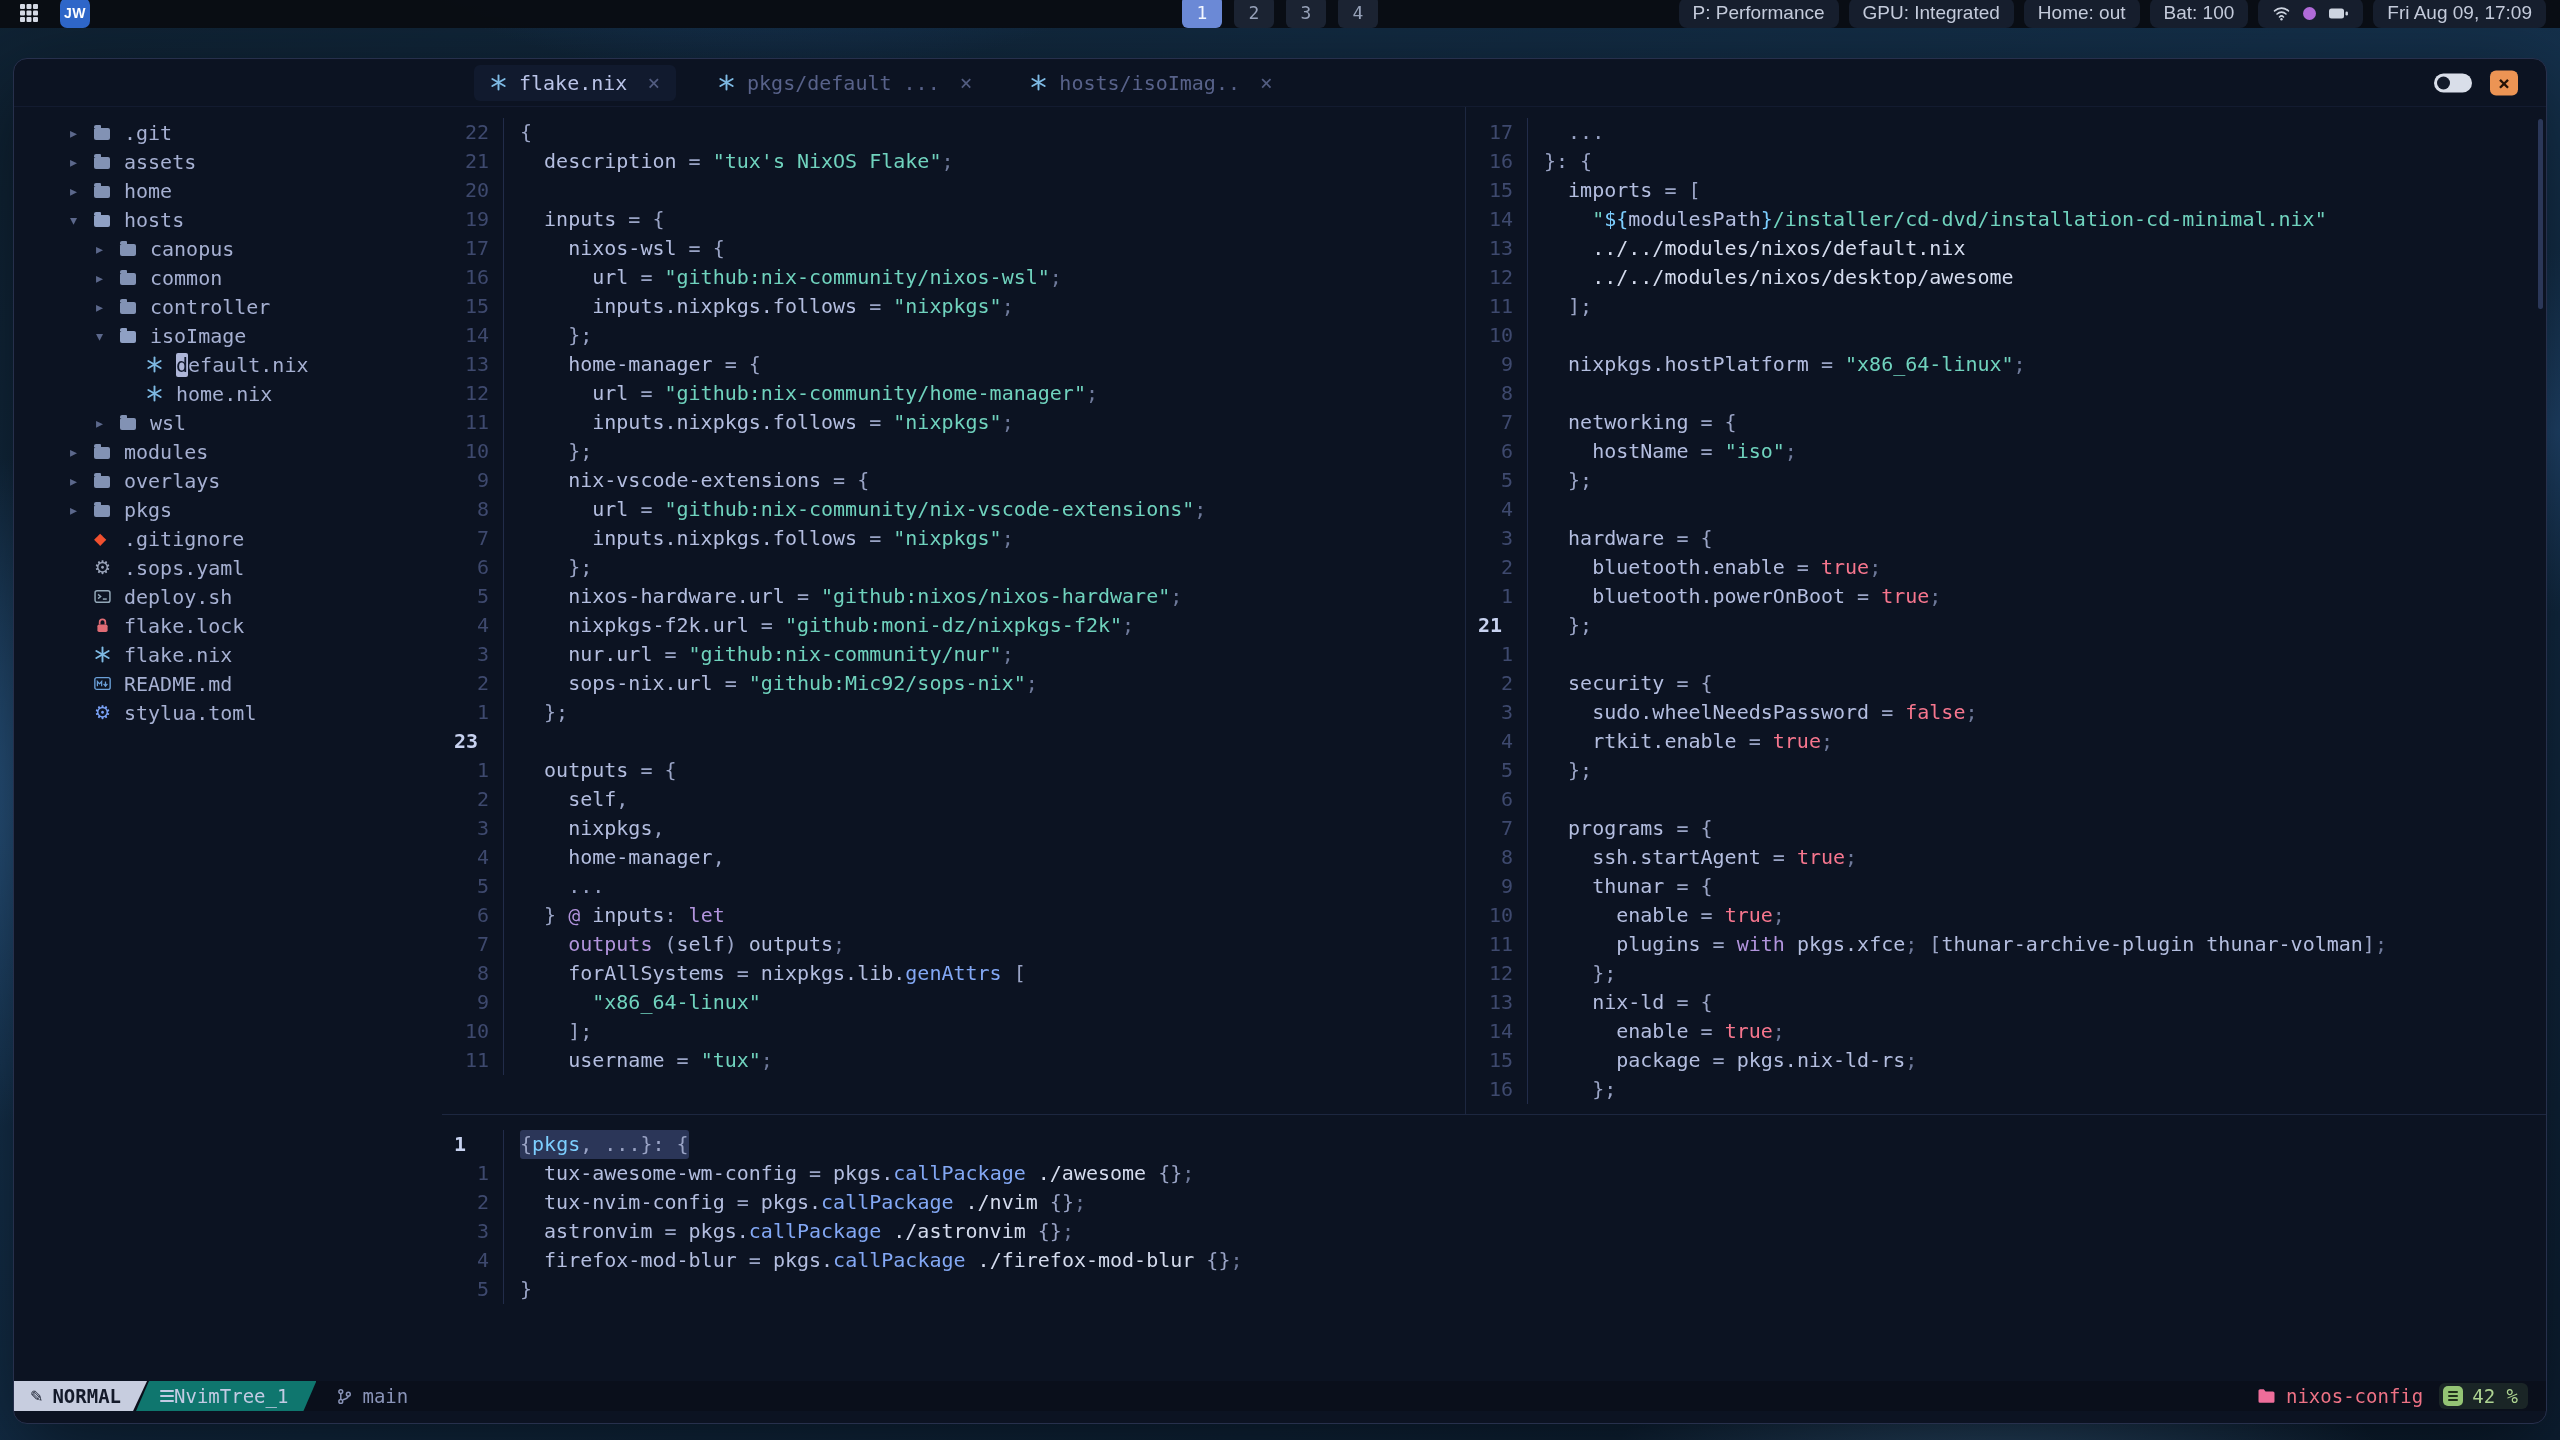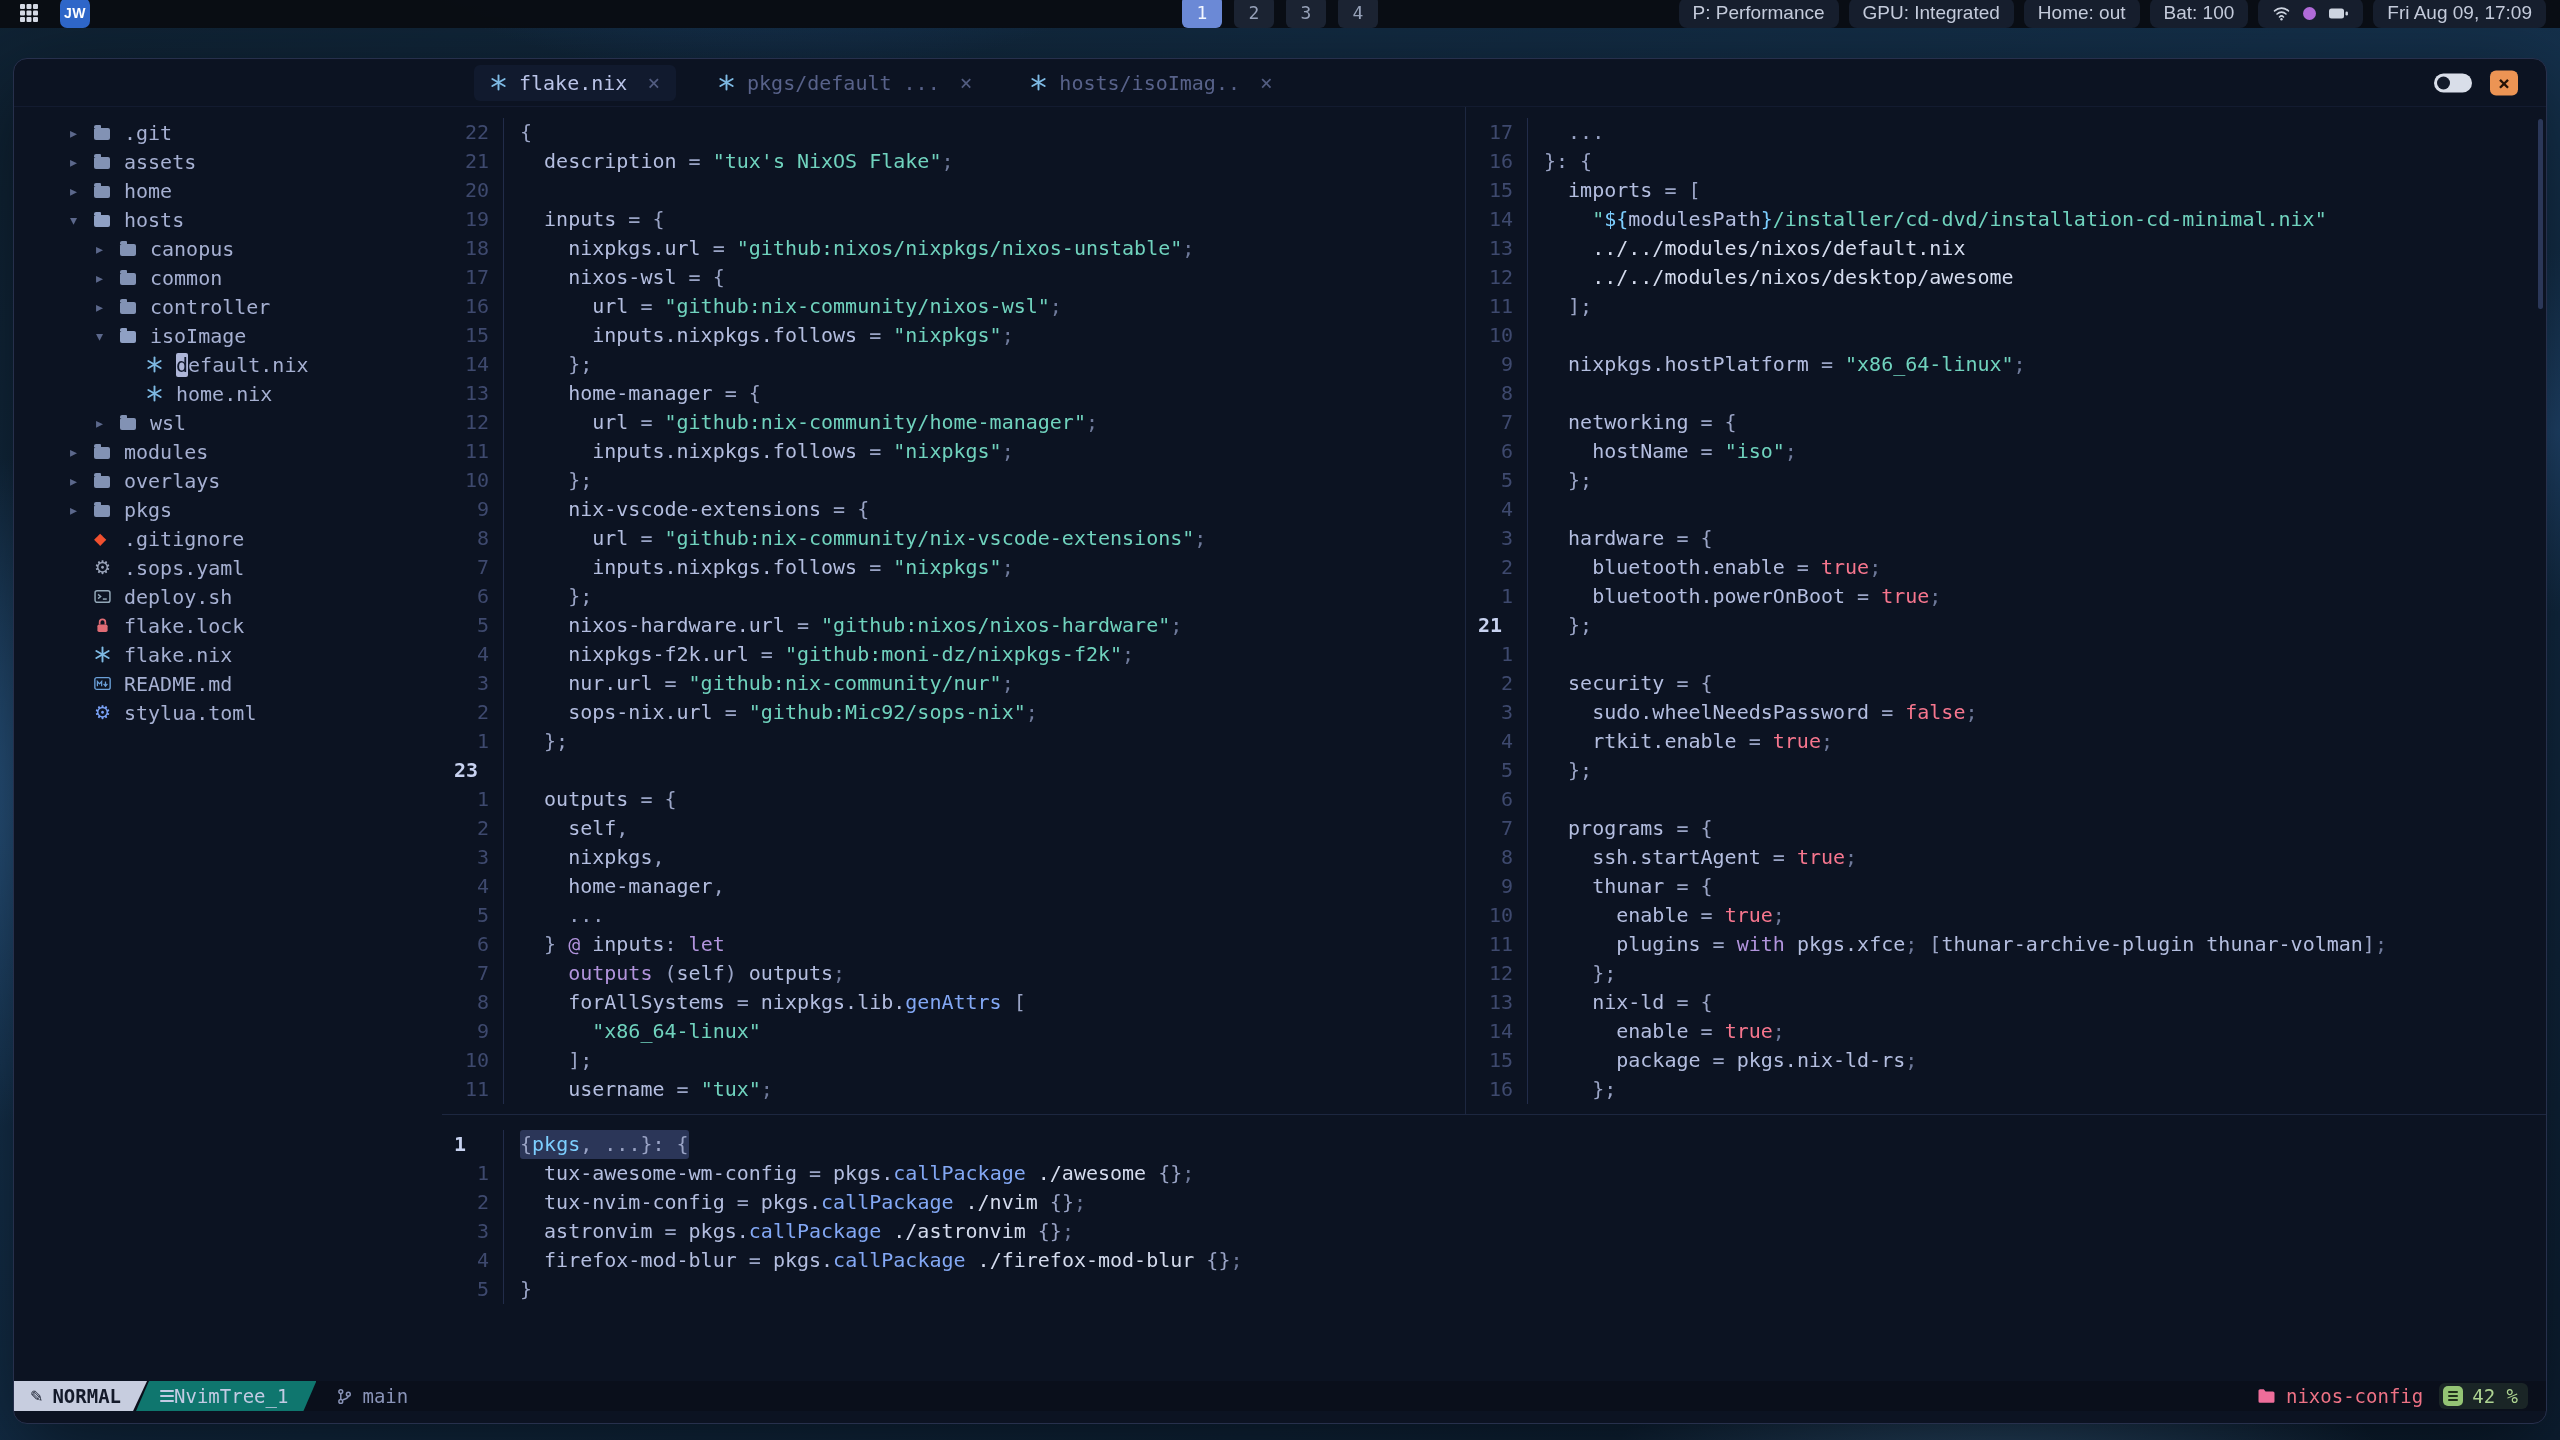--- a/index.html
+++ b/index.html
@@ -242,21 +242,20 @@
             </svg></span><span class="tlabel">README.md</span></div>
         <div class="trow" style="padding-left: 56px;"><span class="tarrow"></span><span class="ticon"><span class="charic" style="color:#7aa2f7">⚙</span></span><span class="tlabel">stylua.toml</span></div>
       </div>
     <div class="editors">
       <div class="top-row">
         <div class="pane" id="pane-left">
             <div class="eline"><span class="gut">22</span><span class="codew"><span class="codein"><span class="tk-d">{</span></span></span></div>
             <div class="eline"><span class="gut">21</span><span class="codew"><span class="codein"><span class="tk-a">  description</span><span class="tk-d"> = </span><span class="tk-s">"tux's NixOS Flake"</span><span class="tk-dim">;</span></span></span></div>
             <div class="eline"><span class="gut">20</span><span class="codew"><span class="codein"></span></span></div>
             <div class="eline"><span class="gut">19</span><span class="codew"><span class="codein"><span class="tk-a">  inputs</span><span class="tk-d"> = {</span></span></span></div>
-            <div class="eline"><span class="gut">18</span><span class="codew"><span class="codein"><span class="tk-a">    nixpkgs.url</span><span class="tk-d"> = </span><span class="tk-s">"github:nixos/nixpkgs/nixos-unstable"</span><span class="tk-dim">;</span></span></span></div>
             <div class="eline"><span class="gut">17</span><span class="codew"><span class="codein"><span class="tk-a">    nixos-wsl</span><span class="tk-d"> = {</span></span></span></div>
             <div class="eline"><span class="gut">16</span><span class="codew"><span class="codein"><span class="tk-a">      url</span><span class="tk-d"> = </span><span class="tk-s">"github:nix-community/nixos-wsl"</span><span class="tk-dim">;</span></span></span></div>
             <div class="eline"><span class="gut">15</span><span class="codew"><span class="codein"><span class="tk-a">      inputs.nixpkgs.follows</span><span class="tk-d"> = </span><span class="tk-s">"nixpkgs"</span><span class="tk-dim">;</span></span></span></div>
             <div class="eline"><span class="gut">14</span><span class="codew"><span class="codein"><span class="tk-d">    };</span></span></span></div>
             <div class="eline"><span class="gut">13</span><span class="codew"><span class="codein"><span class="tk-a">    home-manager</span><span class="tk-d"> = {</span></span></span></div>
             <div class="eline"><span class="gut">12</span><span class="codew"><span class="codein"><span class="tk-a">      url</span><span class="tk-d"> = </span><span class="tk-s">"github:nix-community/home-manager"</span><span class="tk-dim">;</span></span></span></div>
             <div class="eline"><span class="gut">11</span><span class="codew"><span class="codein"><span class="tk-a">      inputs.nixpkgs.follows</span><span class="tk-d"> = </span><span class="tk-s">"nixpkgs"</span><span class="tk-dim">;</span></span></span></div>
             <div class="eline"><span class="gut">10</span><span class="codew"><span class="codein"><span class="tk-d">    };</span></span></span></div>
             <div class="eline"><span class="gut">9</span><span class="codew"><span class="codein"><span class="tk-a">    nix-vscode-extensions</span><span class="tk-d"> = {</span></span></span></div>
             <div class="eline"><span class="gut">8</span><span class="codew"><span class="codein"><span class="tk-a">      url</span><span class="tk-d"> = </span><span class="tk-s">"github:nix-community/nix-vscode-extensions"</span><span class="tk-dim">;</span></span></span></div>

